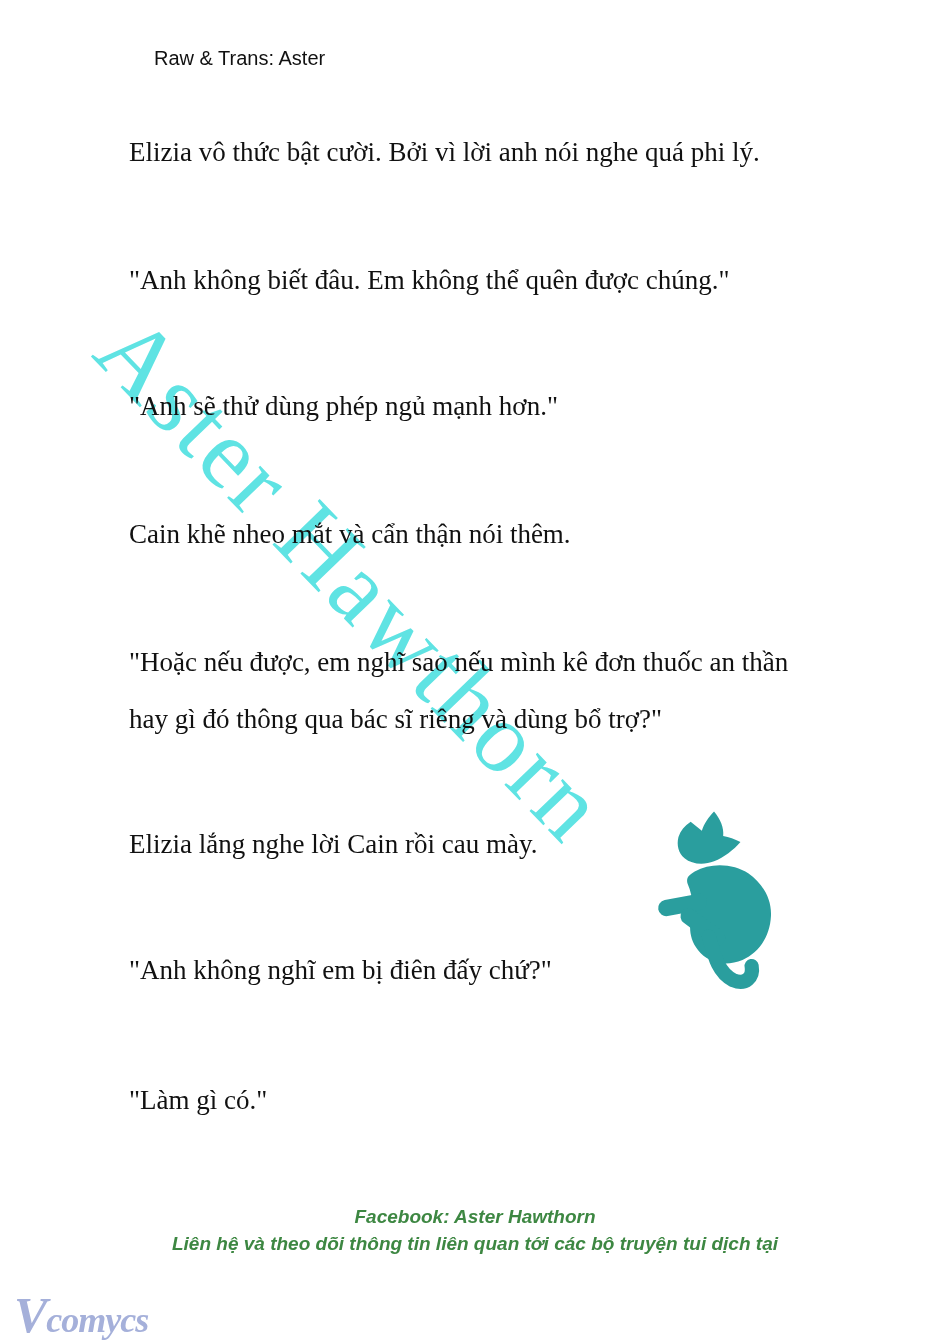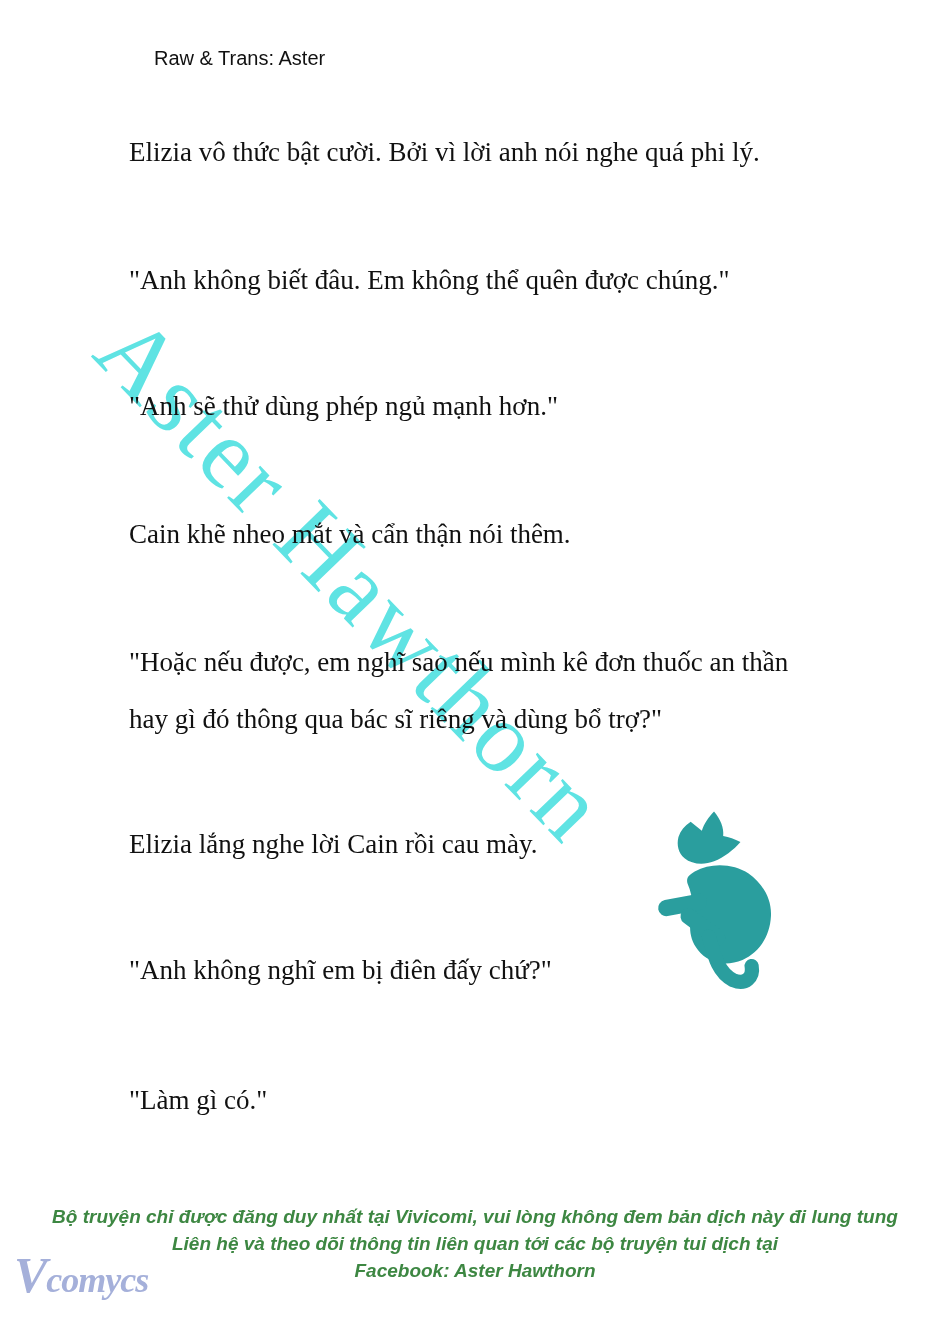--- a/index.html
+++ b/index.html
@@ -65,21 +65,21 @@
     left: 0; right: 0; top: 1203px;
     text-align: center;
     font: italic bold 19px/27px "Liberation Sans", sans-serif;
     color: var(--color-footer, #3d8742);
     z-index: 2;
   }
   .footer-credits div { margin: 0; }
 
   .vcomycs-logo {
     position: absolute;
-    left: 14px; top: 1248px;
+    left: 14px; top: 1288px;
     font: italic bold 36px/1.1 "Liberation Serif", serif;
     letter-spacing: -1px;
     color: var(--color-logo, #a5b0da);
     z-index: 2;
   }
   .vcomycs-logo::first-letter { font-size: 50px; }
 </style>
 </head>
 <body>
 
@@ -108,18 +108,17 @@
 <p class="para p2">"Anh không biết đâu. Em không thể quên được chúng."</p>
 <p class="para p3">"Anh sẽ thử dùng phép ngủ mạnh hơn."</p>
 <p class="para p4">Cain khẽ nheo mắt và cẩn thận nói thêm.</p>
 <p class="para p5">"Hoặc nếu được, em nghĩ sao nếu mình kê đơn thuốc an thần
 hay gì đó thông qua bác sĩ riêng và dùng bổ trợ?"</p>
 <p class="para p6">Elizia lắng nghe lời Cain rồi cau mày.</p>
 <p class="para p7">"Anh không nghĩ em bị điên đấy chứ?"</p>
 <p class="para p8">"Làm gì có."</p>
 
 <div class="footer-credits">
-  <div>Bộ truyện chỉ được đăng duy nhất tại Vivicomi, vui lòng không đem bản dịch này đi lung tung</div>
+  <div>Facebook: Aster Hawthorn</div>
   <div>Liên hệ và theo dõi thông tin liên quan tới các bộ truyện tui dịch tại</div>
-  <div>Facebook: Aster Hawthorn</div>
 </div>
 
 <div class="vcomycs-logo">Vcomycs</div>
 
 </body></html>

